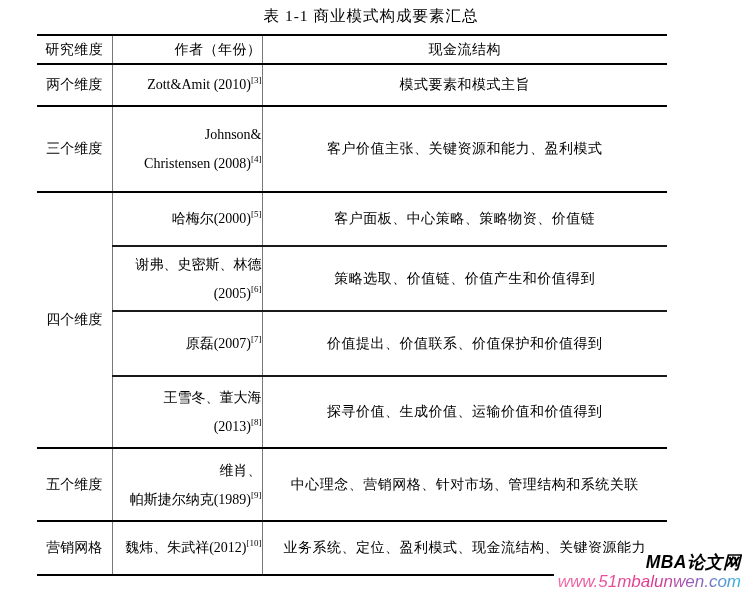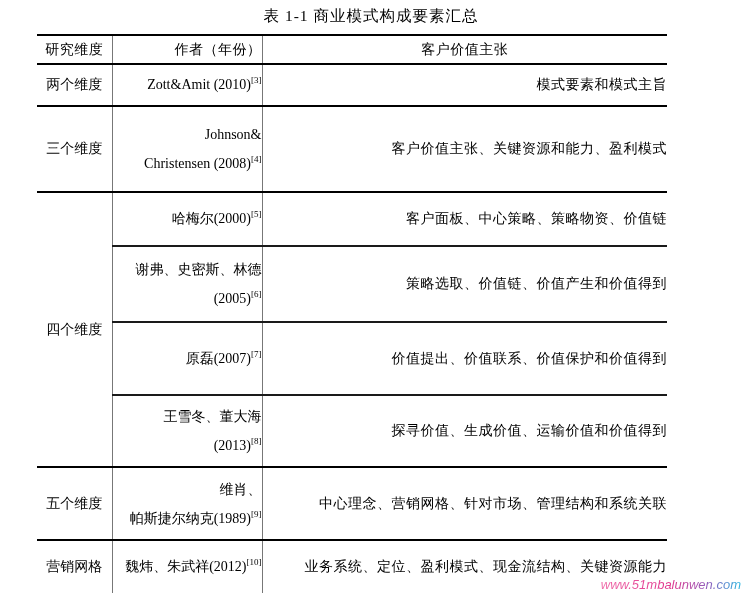--- a/index.html
+++ b/index.html
@@ -15,55 +15,55 @@
   }
   table.t {
     position:absolute; left:37px; top:34px; width:630px;
     border-collapse:collapse; table-layout:fixed;
     border-top:2.5px solid #000; border-bottom:2.5px solid #000;
     font-size:14px;
   }
   .t td, .t th { font-weight:normal; vertical-align:middle; padding:0; overflow:hidden; }
   .c1 { border-right:1px solid #777; text-align:center; }
   .c2 { border-right:1px solid #777; text-align:right; }
-  .c3 { text-align:right; padding-left:3px; letter-spacing:0.5px; }
+  .c3 { text-align:center; padding-left:3px; letter-spacing:0.5px; }
   .bb-thick { border-bottom:2.5px solid #000; }
   .bb-thin  { border-bottom:2px solid #1a1a1a; }
   .au2 .ln { line-height:29px; }
   sup { font-size:9px; line-height:0; }
   .hdr { letter-spacing:0.5px; }
   .watermark {
     position:absolute; right:1px; bottom:1px; text-align:right;
     font-family:"Liberation Sans","DejaVu Sans",sans-serif;
     font-style:italic; line-height:1.1; background:#fff; padding-left:4px;
   }
   .wm-name { font-weight:bold; font-size:17.5px; letter-spacing:0.5px; display:block; }
   .wm-url  {
-    font-size:13px; display:block; margin-top:1px;
+    font-size:17px; display:block; margin-top:1px;
     background:linear-gradient(90deg,#ef6aa8 0%,#e0368e 50%,#8b62c0 78%,#28b6e0 100%);
     -webkit-background-clip:text; background-clip:text; color:transparent;
   }
 </style>
 </head>
 <body>
 
 <div class="title">表 1-1 商业模式构成要素汇总</div>
 
 <table class="t">
   <colgroup>
     <col style="width:75px">
       <col style="width:150px">
       <col style="width:405px">
   </colgroup>
 
   <tbody>
       <tr style="height:29px">
     <th class="c1 bb-thick hdr">研究维度</th>
     <th class="c2 bb-thick hdr">作者（年份）</th>
-    <th class="c3 bb-thick hdr" style="text-align:center">客户价值主张</th>
+    <th class="c3 bb-thick hdr" style="text-align:center">现金流结构</th>
   </tr>
 
   <tr style="height:42px">
     <td class="c1 bb-thick">两个维度</td>
     <td class="c2 bb-thick"><span>Zott&amp;Amit (2010)</span><sup>[3]</sup></td>
     <td class="c3 bb-thick">模式要素和模式主旨</td>
   </tr>
 
   <tr style="height:86px">
     <td class="c1 bb-thick">三个维度</td>
@@ -73,29 +73,29 @@
     </td>
     <td class="c3 bb-thick">客户价值主张、关键资源和能力、盈利模式</td>
   </tr>
 
   <tr style="height:54px">
     <td class="c1 bb-thick" rowspan="4">四个维度</td>
     <td class="c2 bb-thin"><span>哈梅尔(2000)</span><sup>[5]</sup></td>
     <td class="c3 bb-thin">客户面板、中心策略、策略物资、价值链</td>
   </tr>
 
-  <tr style="height:76px">
+  <tr style="height:65px">
     <td class="c2 bb-thin au2">
       <div class="ln">谢弗、史密斯、林德</div>
       <div class="ln"><span>(2005)</span><sup>[6]</sup></div>
     </td>
     <td class="c3 bb-thin">策略选取、价值链、价值产生和价值得到</td>
   </tr>
 
-  <tr style="height:73px">
+  <tr style="height:65px">
     <td class="c2 bb-thin"><span>原磊(2007)</span><sup>[7]</sup></td>
     <td class="c3 bb-thin">价值提出、价值联系、价值保护和价值得到</td>
   </tr>
 
   <tr style="height:72px">
     <td class="c2 bb-thick au2">
       <div class="ln">王雪冬、董大海</div>
       <div class="ln"><span>(2013)</span><sup>[8]</sup></div>
     </td>
     <td class="c3 bb-thick">探寻价值、生成价值、运输价值和价值得到</td>
@@ -112,14 +112,15 @@
 
   <tr style="height:54px">
     <td class="c1">营销网格</td>
     <td class="c2"><span>魏炜、朱武祥(2012)</span><sup>[10]</sup></td>
     <td class="c3">业务系统、定位、盈利模式、现金流结构、关键资源能力</td>
   </tr>
 </tbody>
   </table>
 
 <div class="watermark">
+  <span class="wm-name">MBA论文网</span>
   <span class="wm-url">www.51mbalunwen.com</span>
 </div>
 
 </body></html>

